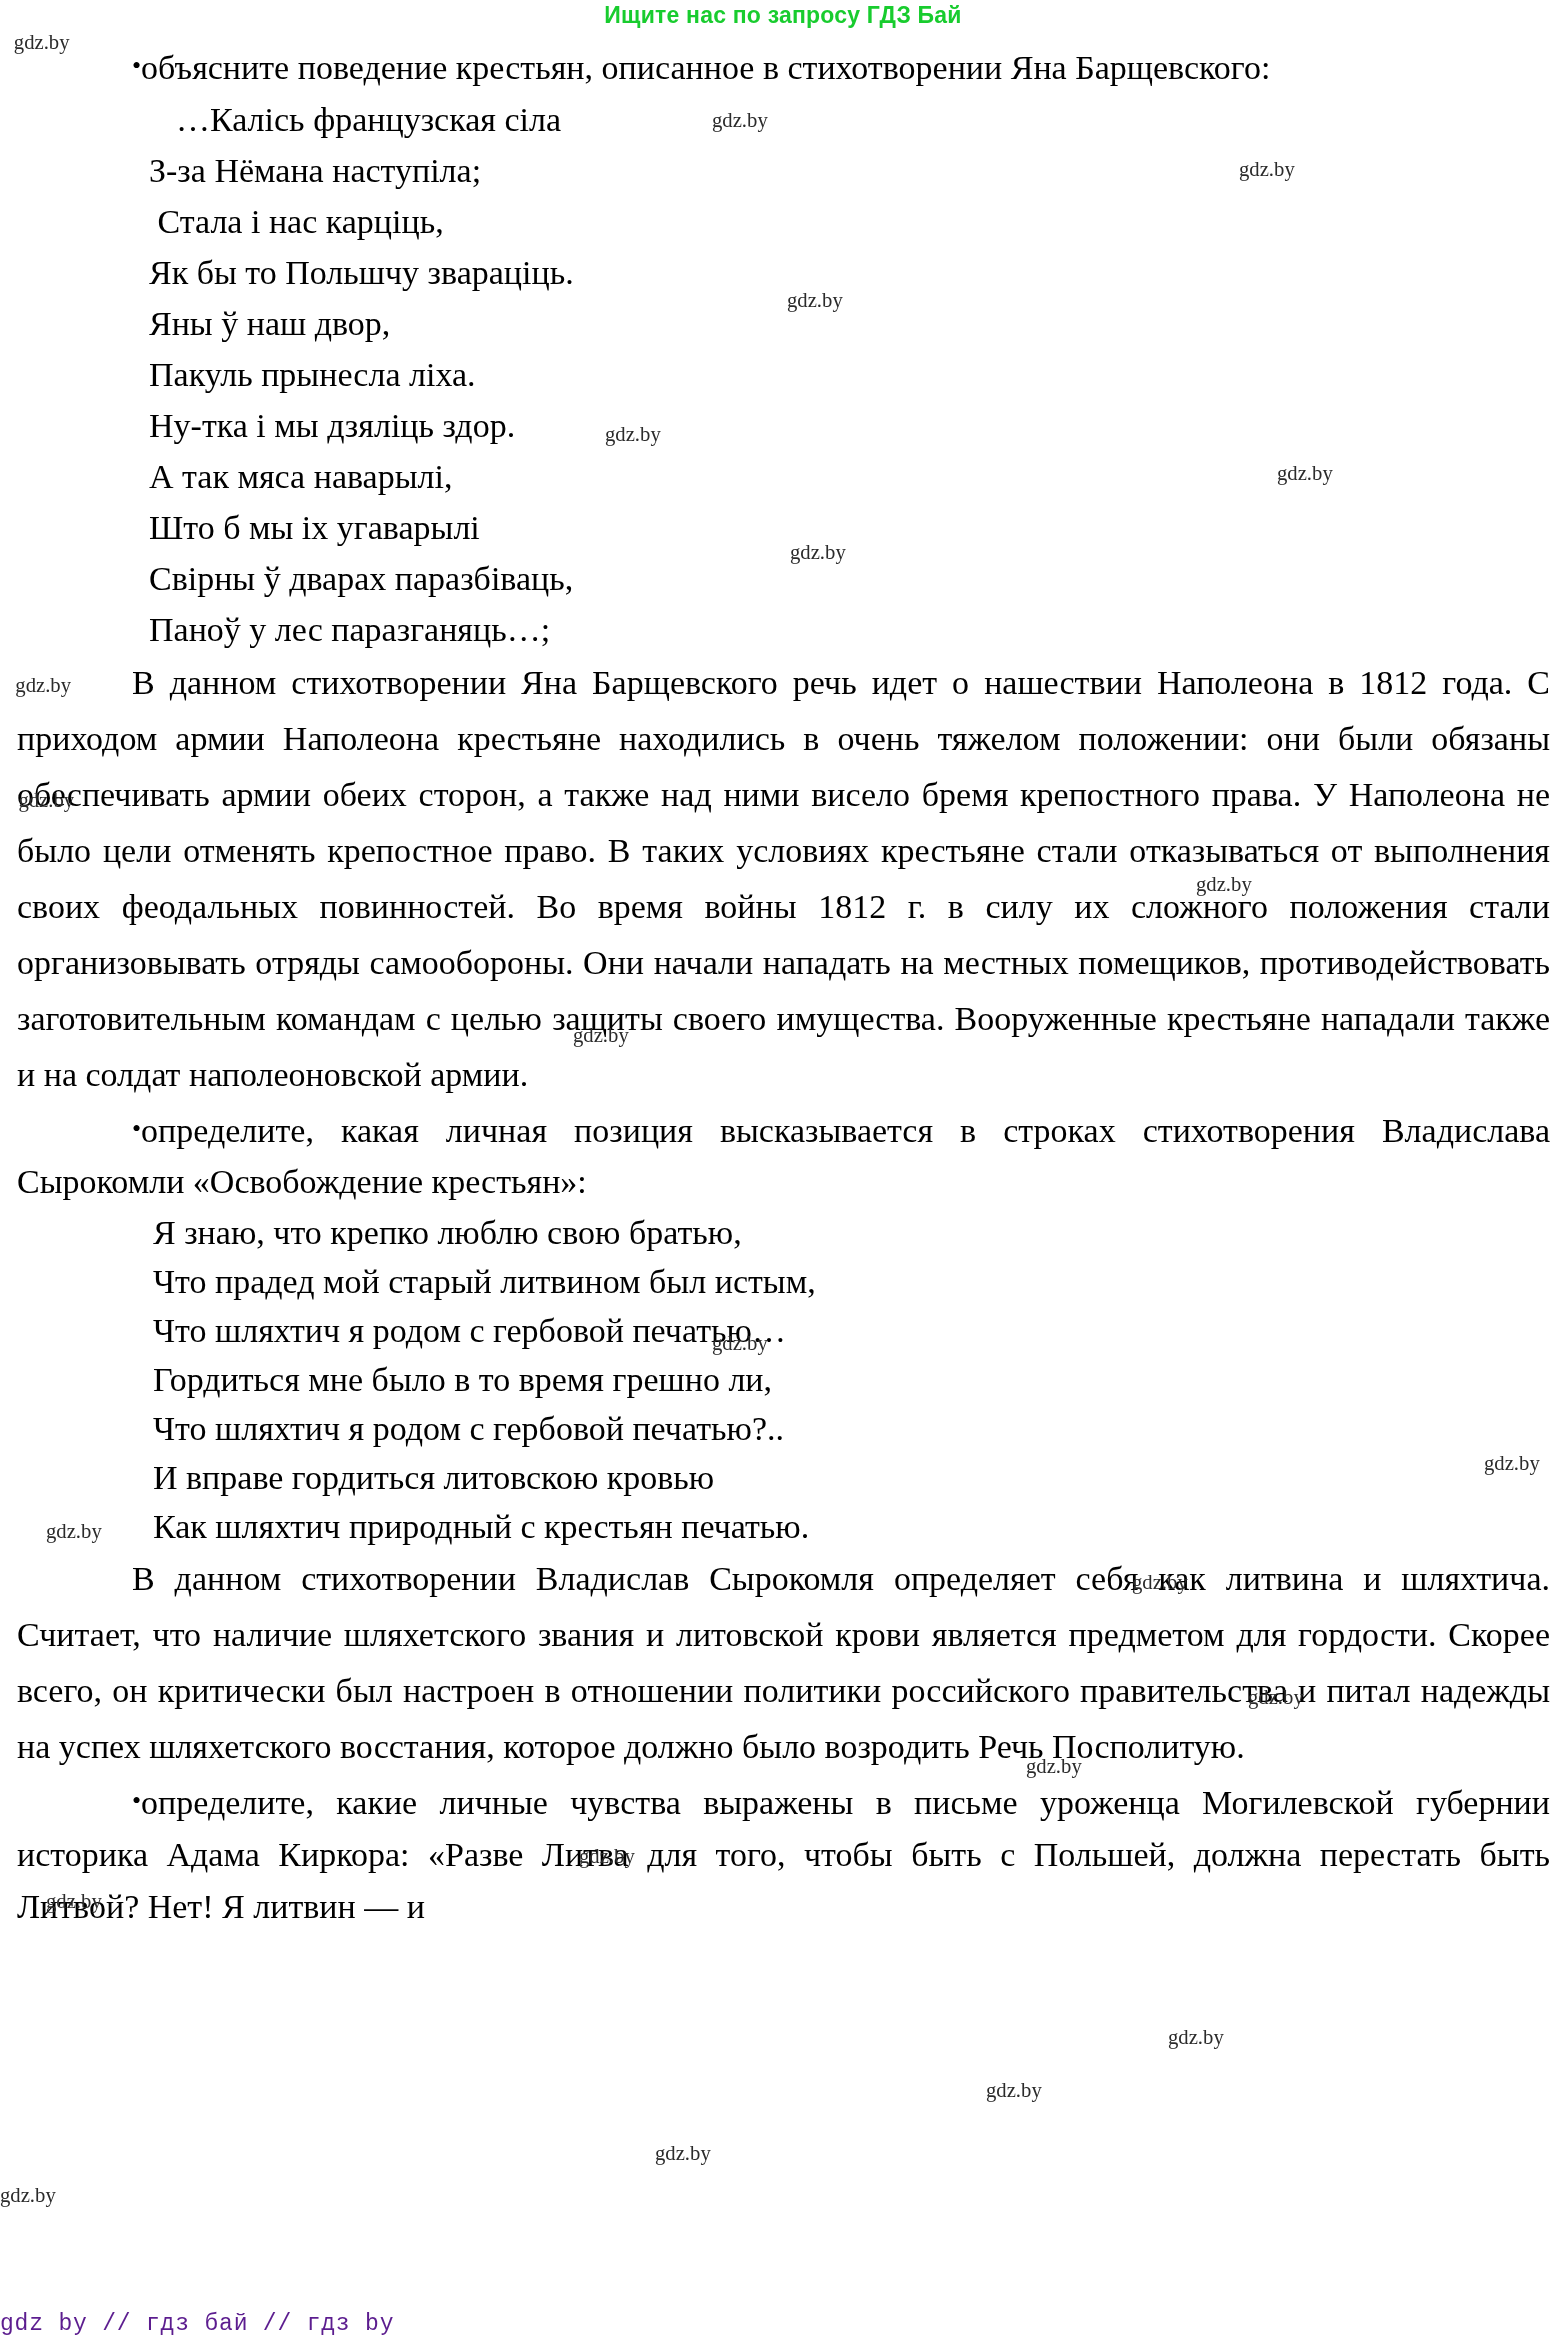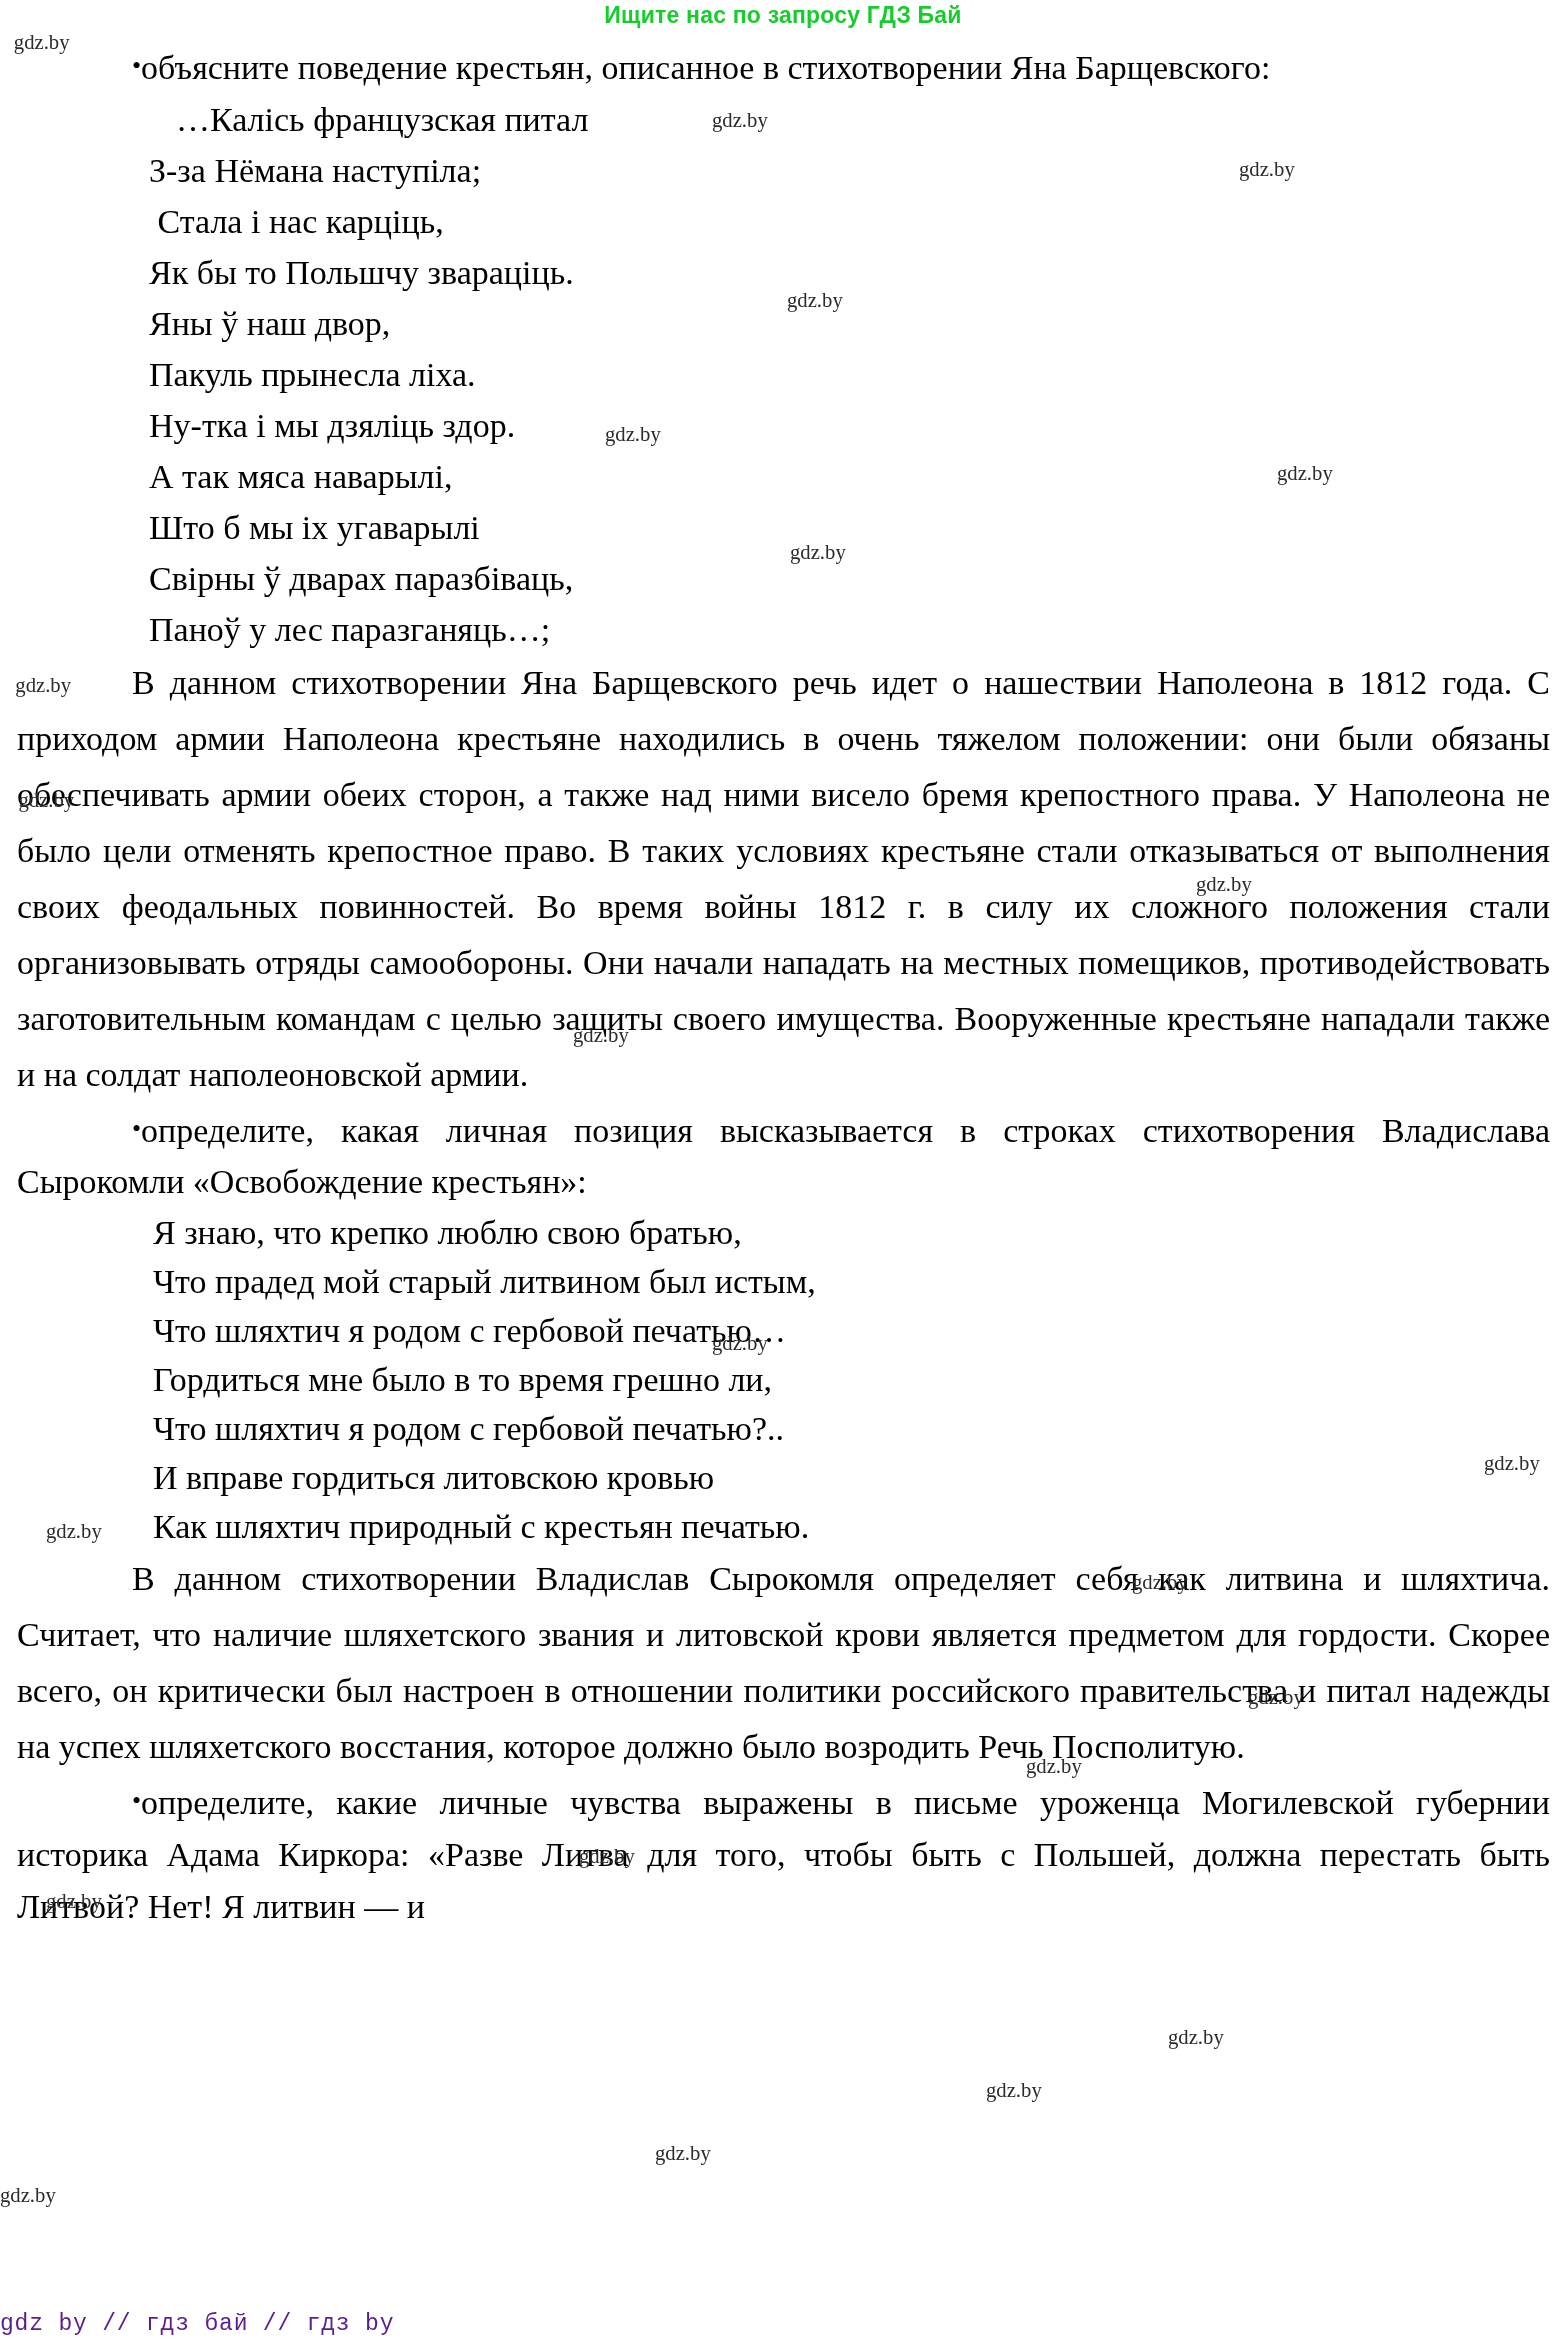--- a/index.html
+++ b/index.html
@@ -123,21 +123,21 @@
 
 <div id="page">
 
   <div class="site-header" style="color: rgb(24, 204, 46);">Ищите нас по запросу ГДЗ Бай</div>
 
   <div class="content">
 
     <p class="bullet-para"><span class="bullet-dot">•</span><span>объясните поведение крестьян, описанное в стихотворении Яна Барщевского:</span></p>
 
     <ul class="verse">
-      <li class="ind2">…Калісь французская питал</li>
+      <li class="ind2">…Калісь французская сіла</li>
       <li>З-за Нёмана наступіла;</li>
       <li> Стала і нас карціць,</li>
       <li>Як бы то Польшчу зварaціць.</li>
       <li>Яны ў наш двор,</li>
       <li>Пакуль прынесла ліха.</li>
       <li>Ну-тка і мы дзяліць здор.</li>
       <li>А так мяса наварылі,</li>
       <li>Што б мы іх угаварылі</li>
       <li>Свірны ў дварах паразбіваць,</li>
       <li>Паноў у лес паразганяць…;</li>

